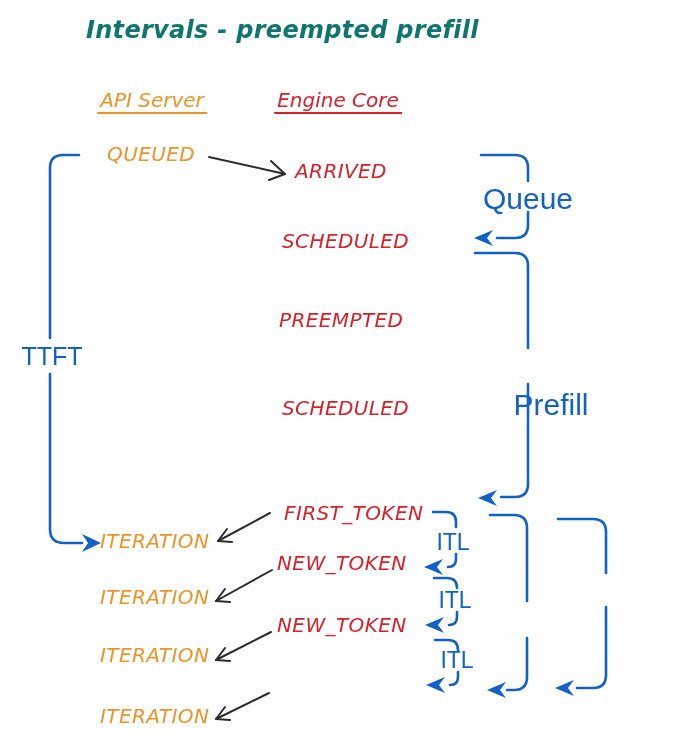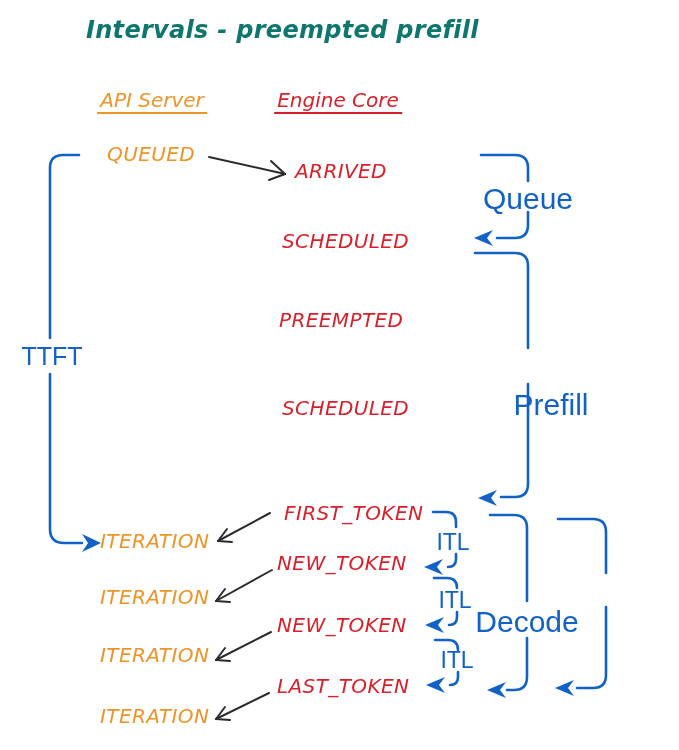--- a/index.html
+++ b/index.html
@@ -129,23 +129,21 @@
   <div class="txt evt api" style="left:100px;top:645px;">ITERATION</div>
   <div class="txt evt api" style="left:100px;top:706px;">ITERATION</div>
 
   <div class="txt evt eng" style="left:295px;top:161px;">ARRIVED</div>
   <div class="txt evt eng" style="left:282px;top:231px;">SCHEDULED</div>
   <div class="txt evt eng" style="left:279px;top:310px;">PREEMPTED</div>
   <div class="txt evt eng" style="left:282px;top:398px;">SCHEDULED</div>
   <div class="txt evt eng" style="left:284px;top:503px;">FIRST_TOKEN</div>
   <div class="txt evt eng" style="left:277px;top:553px;">NEW_TOKEN</div>
   <div class="txt evt eng" style="left:277px;top:615px;">NEW_TOKEN</div>
-  <div class="txt evt eng" style="left:277px;top:676px;">LAST_TOKEN</div>
 
   <div class="ivl ivl-small" style="left:52px;top:344px;font-size:25px;">TTFT</div>
   <div class="ivl ivl-big" style="left:528px;top:184px;">Queue</div>
   <div class="ivl ivl-big" style="left:551px;top:354px;margin-top:36px;">Prefill</div>
   <div class="ivl ivl-small" style="left:453px;top:531px;">ITL</div>
   <div class="ivl ivl-small" style="left:455px;top:589px;">ITL</div>
   <div class="ivl ivl-small" style="left:457px;top:649px;">ITL</div>
-  <div class="ivl ivl-big" style="left:527px;top:607px;">Decode</div>
 
 </div>
 
 </body></html>

